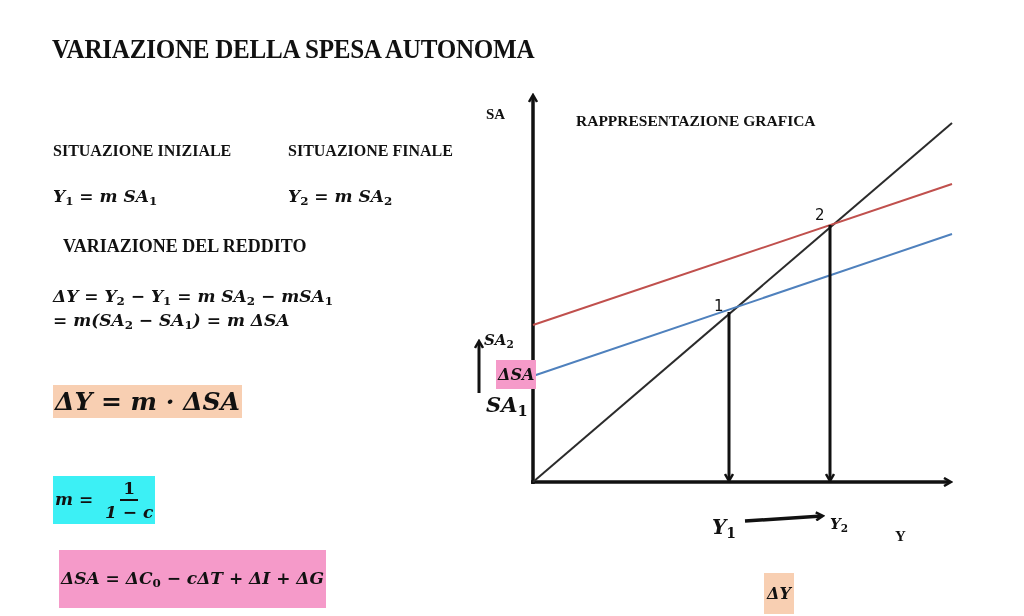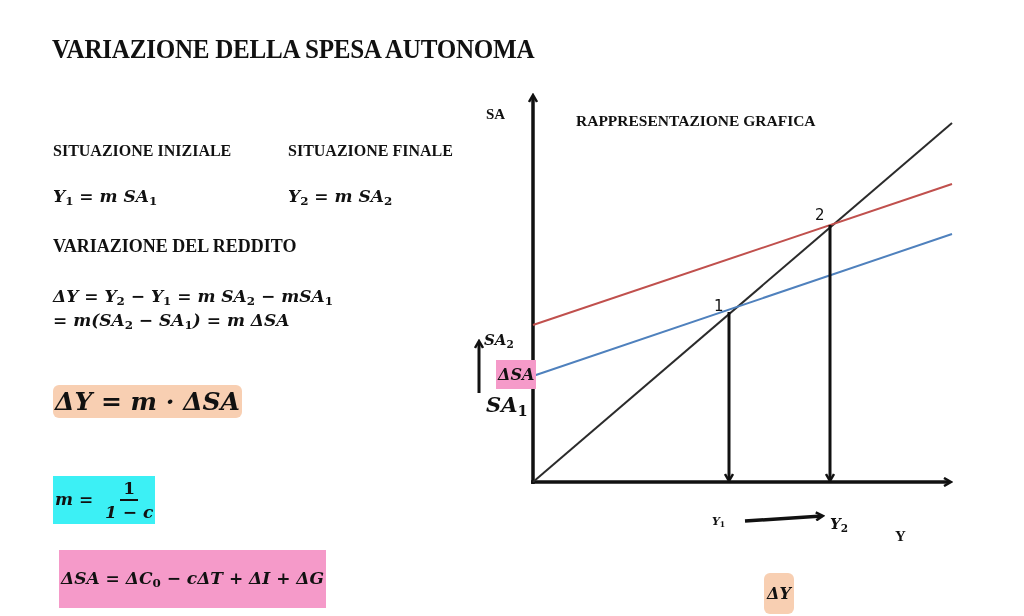--- a/index.html
+++ b/index.html
@@ -5,21 +5,21 @@
     html, body { margin: 0; padding: 0; background: #ffffff; }
     body { width: 1024px; height: 616px; position: relative; overflow: hidden;
            font-family: "DejaVu Serif", "Liberation Serif", serif; color: #111; }
     .abs { position: absolute; white-space: nowrap; }
     .title { left: 52px; top: 34px; font-size: 27px; font-weight: bold; letter-spacing: -0.3px;
              font-family: "Liberation Serif", "DejaVu Serif", serif; transform: scaleX(0.93); transform-origin: left; }
     .hdr { font-size: 16px; font-weight: bold; font-family: "Liberation Serif", serif; text-align: center; }
     .hdr-lg { font-size: 18px; font-weight: bold; font-family: "Liberation Serif", serif; }
     .math { font-family: "DejaVu Serif", serif; font-weight: bold; font-style: italic; font-size: 17px; }
     sub { font-size: 0.7em; font-style: normal; vertical-align: -0.25em; }
-    .hl-peach { background: #f8cfb2; border-radius: 6px; }
+    .hl-peach { background: #f8cfb2; }
     .hl-cyan { background: #3cf0f5; }
     .hl-pink { background: #f59ac9; }
     .big { font-size: 25px; padding: 2px 2px; }
     .frac { display: inline-flex; flex-direction: column; align-items: center; vertical-align: middle; margin-left: 6px; }
     .frac .num { border-bottom: 2px solid #111; padding: 0 3px 1px; font-style: normal; }
     .frac .den { padding-top: 1px; }
     svg { position: absolute; left: 0; top: 0; }
     .lbl { font-family: "Liberation Serif", serif; font-weight: bold; font-size: 15px; }
   </style>
 </head>
@@ -30,21 +30,21 @@
 <div class="abs hdr" style="left:53px; top:142px;">SITUAZIONE INIZIALE</div>
 <div class="abs hdr" style="left:288px; top:142px;">SITUAZIONE FINALE</div>
 
 <div class="abs math" style="left:53px; top:186px;">
   <span>Y</span><sub>1</sub><span> = m SA</span><sub>1</sub>
 </div>
 <div class="abs math" style="left:288px; top:186px;">
   <span>Y</span><sub>2</sub><span> = m SA</span><sub>2</sub>
 </div>
 
-<div class="abs hdr-lg" style="left:53px; top:236px;font-family:Liberation Serif, serif;">VARIAZIONE DEL REDDITO</div>
+<div class="abs hdr-lg" style="left:63px; top:236px;font-family:Liberation Serif, serif;">VARIAZIONE DEL REDDITO</div>
 
 <div class="abs math" style="left:53px; top:286px;">
   <span>ΔY = Y</span><sub>2</sub><span> − Y</span><sub>1</sub><span> =  m SA</span><sub>2</sub><span> − mSA</span><sub>1</sub>
 </div>
 <div class="abs math" style="left:53px; top:310px;">
   <span>= m(SA</span><sub>2</sub><span> − SA</span><sub>1</sub><span>) = m ΔSA</span>
 </div>
 
 <div class="abs math big hl-peach" style="left:53px; top:385px;">ΔY =  m · ΔSA</div>
 
@@ -88,20 +88,20 @@
 <div class="abs" style="left:815px; top:206px; font-family:'DejaVu Sans',sans-serif; font-size:15px;">2</div>
 
 <div class="abs math" style="left:484px; top:331px; font-size:15px;">
   <span>SA</span><sub>2</sub>
 </div>
 <div class="abs math hl-pink" style="left:496px; top:360px; font-size:16px; padding:5px 2px;">ΔSA</div>
 <div class="abs math" style="left:486px; top:392px; font-size:21px;">
   <span>SA</span><sub>1</sub>
 </div>
 
-<div class="abs math" style="left:712px; top:515px; font-size:11px;">
+<div class="abs math" style="left:712px; top:515px; font-size:20px;">
   <span>Y</span><sub>1</sub>
 </div>
 <div class="abs math" style="left:830px; top:515px; font-size:15px;">
   <span>Y</span><sub>2</sub>
 </div>
 <div class="abs lbl" style="left:895px; top:528px;">Y</div>
 <div class="abs math hl-peach" style="left:764px; top:537px; font-size:16px; padding:11px 3px;margin-top:36px;">ΔY</div>
 
 </body></html>

